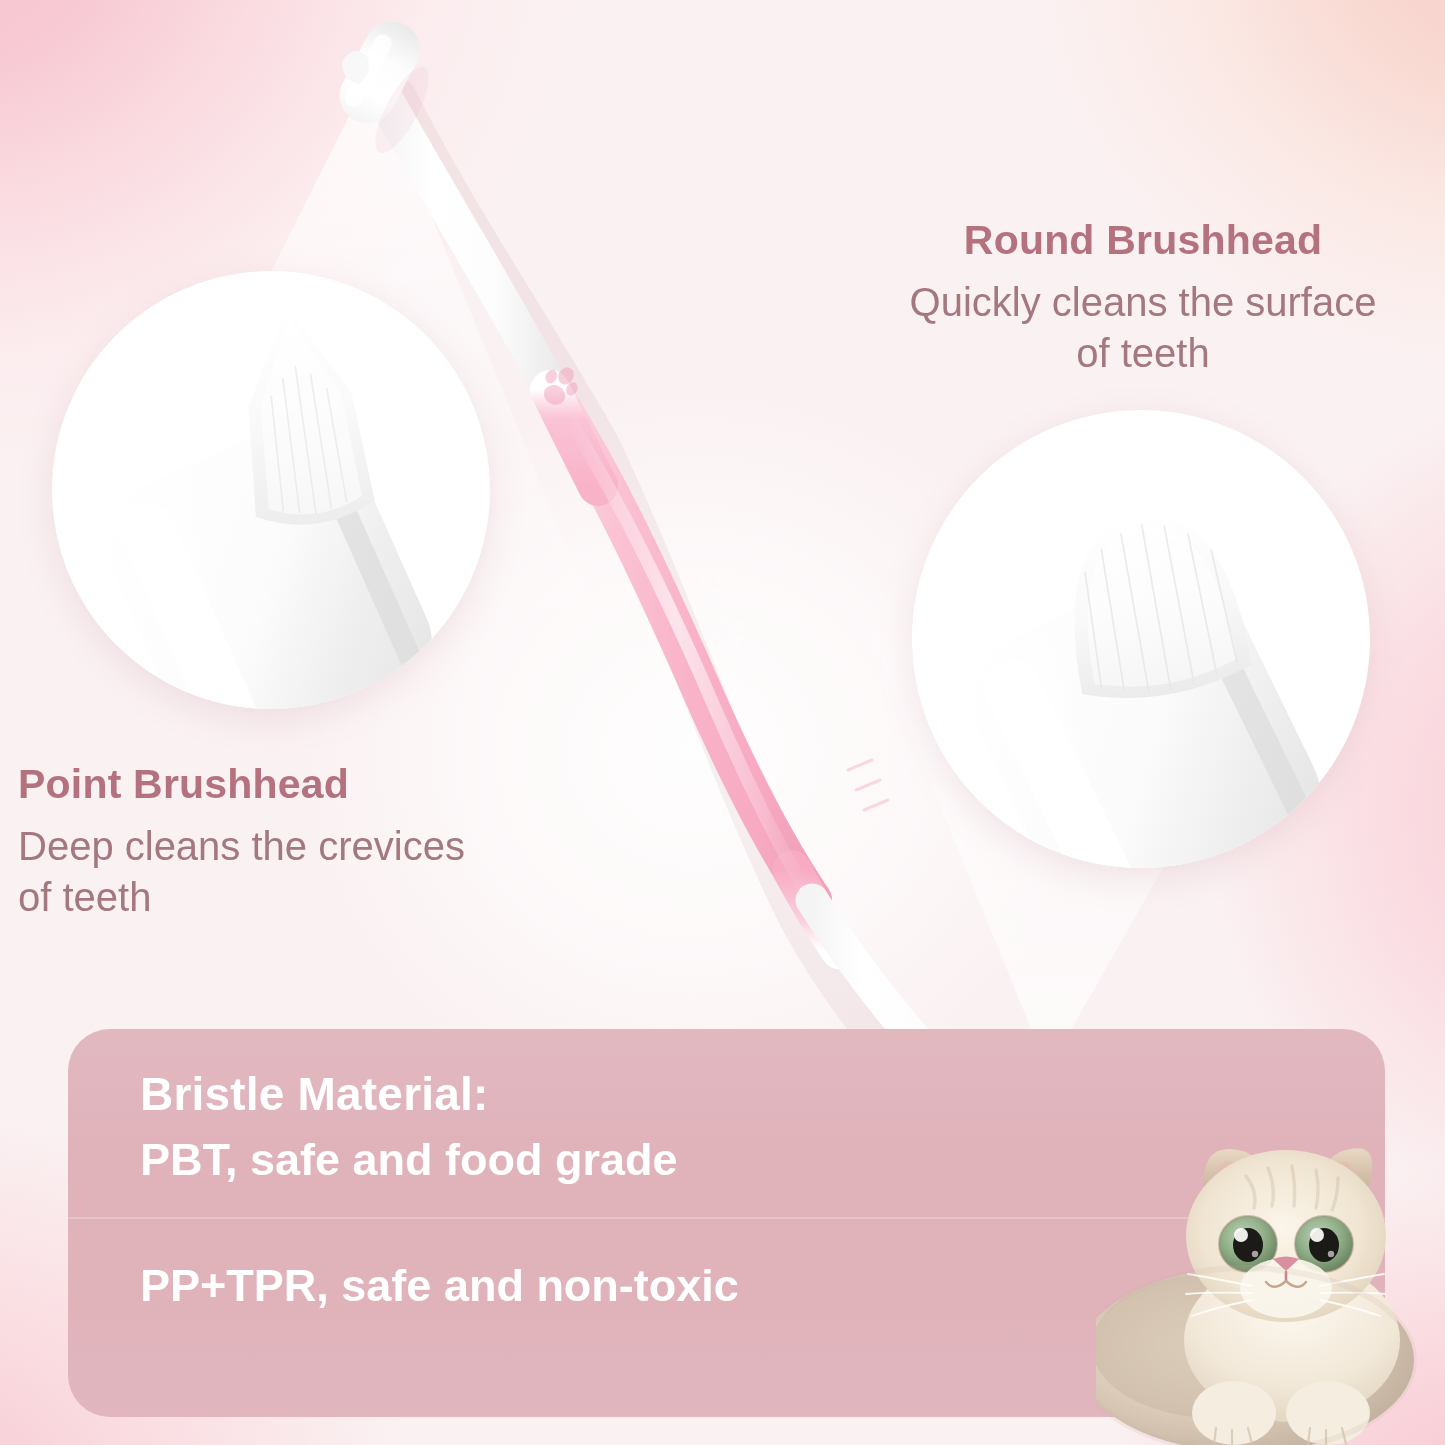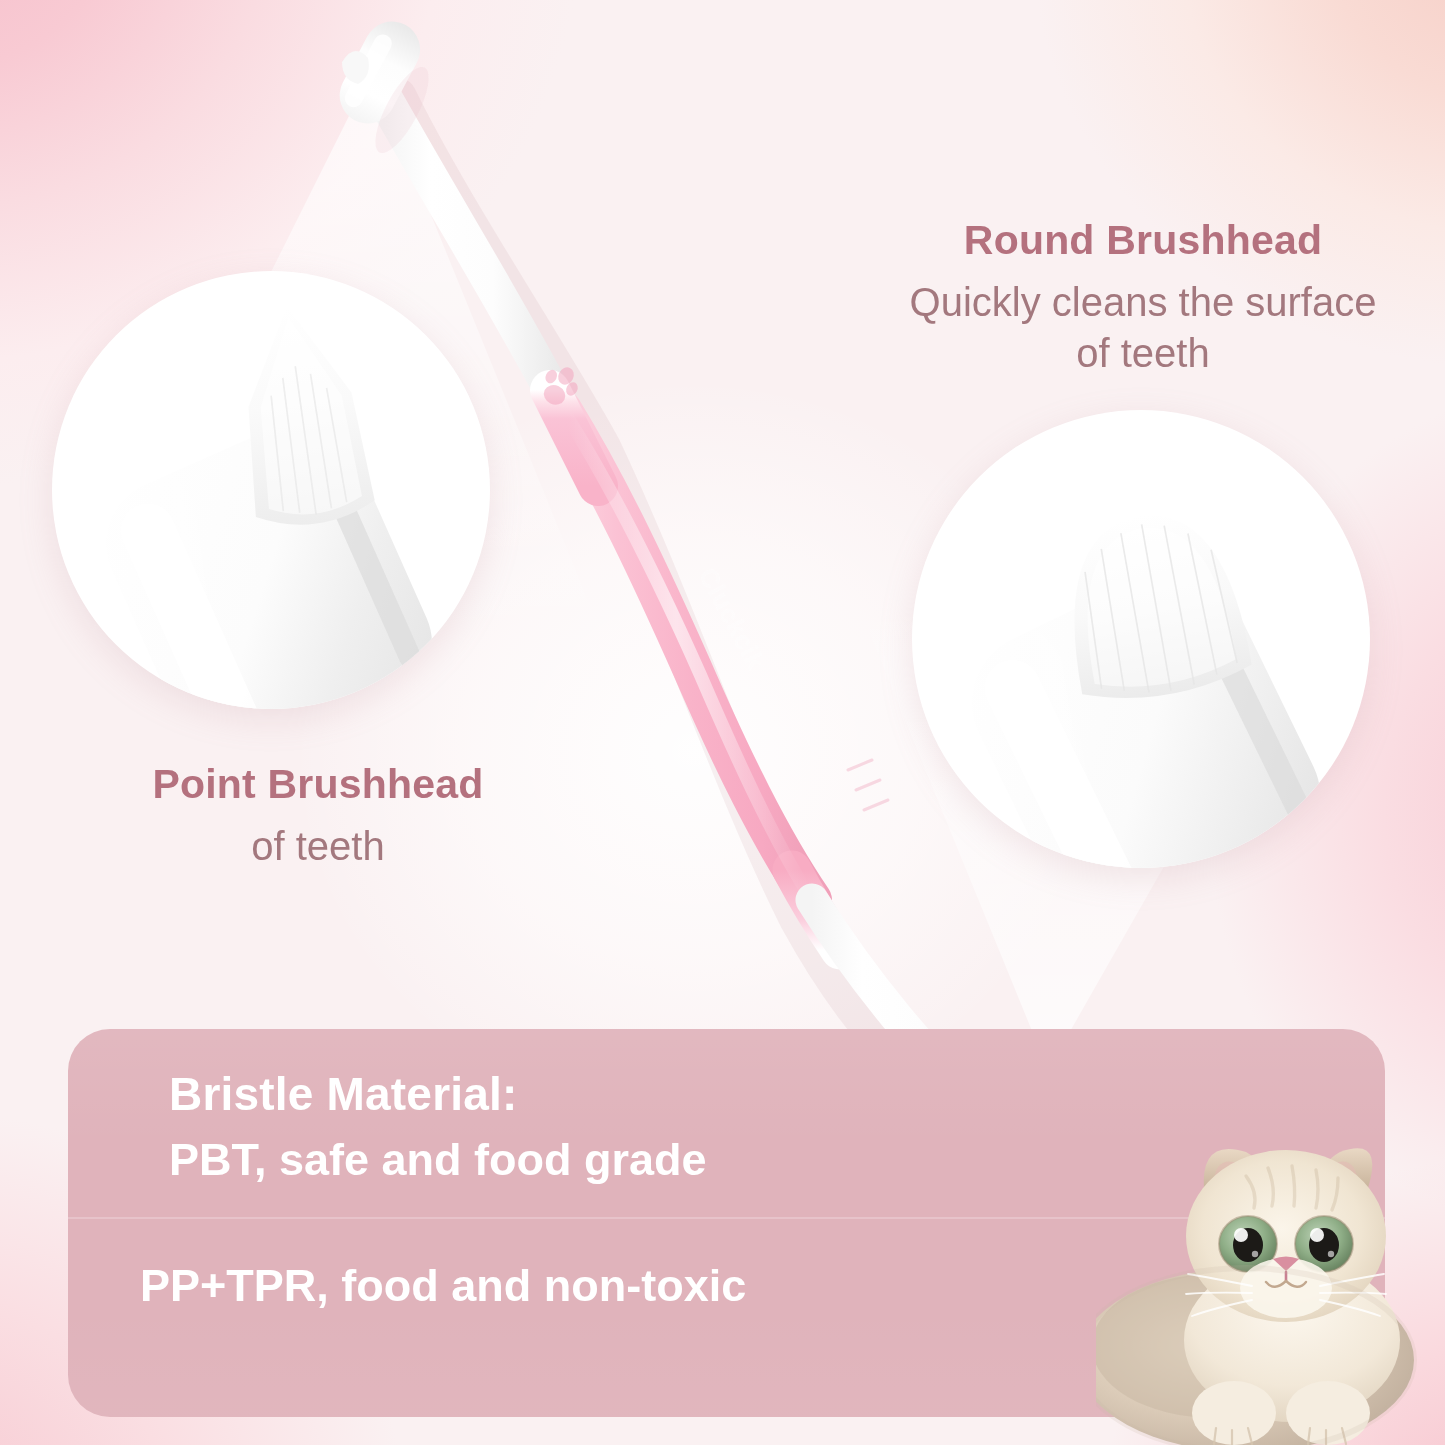--- a/index.html
+++ b/index.html
@@ -77,21 +77,21 @@
   }
   .callout .desc{
     color:#A3787E;
     line-height:1.28;
     font-weight:400;
   }
   #callout-round{ left:838px; top:218px; width:610px; text-align:center; }
   #callout-round .title{ font-size:41px; }
   #callout-round .desc{ font-size:40px; margin-top:14px; }
 
-  #callout-point{ left:18px; top:762px; width:600px; text-align:center; }
+  #callout-point{ left:18px; top:762px; width:600px; text-align:left; }
   #callout-point .title{ font-size:41px; }
   #callout-point .desc{ font-size:40px; margin-top:14px; }
 
   
   #banner{
     position:absolute;
     left:68px; top:1029px;
     width:1317px; height:388px;
     background:#E0B3BB;
     border-radius:42px;
@@ -102,21 +102,21 @@
     background:linear-gradient(180deg, rgba(255,255,255,.07) 0%, rgba(255,255,255,0) 30%,
       rgba(255,255,255,0) 70%, rgba(255,255,255,.04) 100%);
   }
   #banner .divider{
     position:absolute; left:0; right:0; top:188px; height:2px;
     background:rgba(255,255,255,.22);
   }
   .spec{ position:absolute; left:72px; color:#FFFFFF; }
   .spec .spec-label{ font-weight:700; font-size:46px; letter-spacing:.2px; line-height:1.12; }
   .spec .spec-value{ font-weight:700; font-size:45px; line-height:1.2; margin-top:12px; }
-  #spec-bristle{ top:40px;margin-left:29px; }
+  #spec-bristle{ top:40px; }
   #spec-injection{ top:218px; }
 
   
   #cat-wrap{
     position:absolute; left:1096px; top:1128px;
     width:352px; height:317px;
     overflow:hidden;
   }
 </style>
 </head>
@@ -337,35 +337,36 @@
     <div class="title">Round Brushhead</div>
     <div class="desc">
       <div>Quickly cleans the surface</div>
       <div>of teeth</div>
     </div>
   </div>
 
   <div class="callout" id="callout-point">
     <div class="title">Point Brushhead</div>
     <div class="desc">
+      <div>Deep cleans the crevices</div>
       <div>of teeth</div>
     </div>
   </div>
 
   <div id="banner">
     <div class="band-sheen"></div>
     <div class="divider"></div>
 
     <div class="spec" id="spec-bristle">
       <div class="spec-label">Bristle Material:</div>
       <div class="spec-value">PBT, safe and food grade</div>
     </div>
 
     <div class="spec" id="spec-injection">
-      <div class="spec-value">PP+TPR, food and non-toxic</div>
+      <div class="spec-value">PP+TPR, safe and non-toxic</div>
     </div>
   </div>
 
   <div id="cat-wrap">
     <svg width="352" height="317" viewBox="0 0 352 317">
       <defs>
         <radialGradient id="bodyG" cx="0.38" cy="0.42" r="0.78">
           <stop offset="0%" stop-color="#F3E7D6"></stop>
           <stop offset="48%" stop-color="#DBCBB8"></stop>
           <stop offset="100%" stop-color="#B8A694"></stop>

